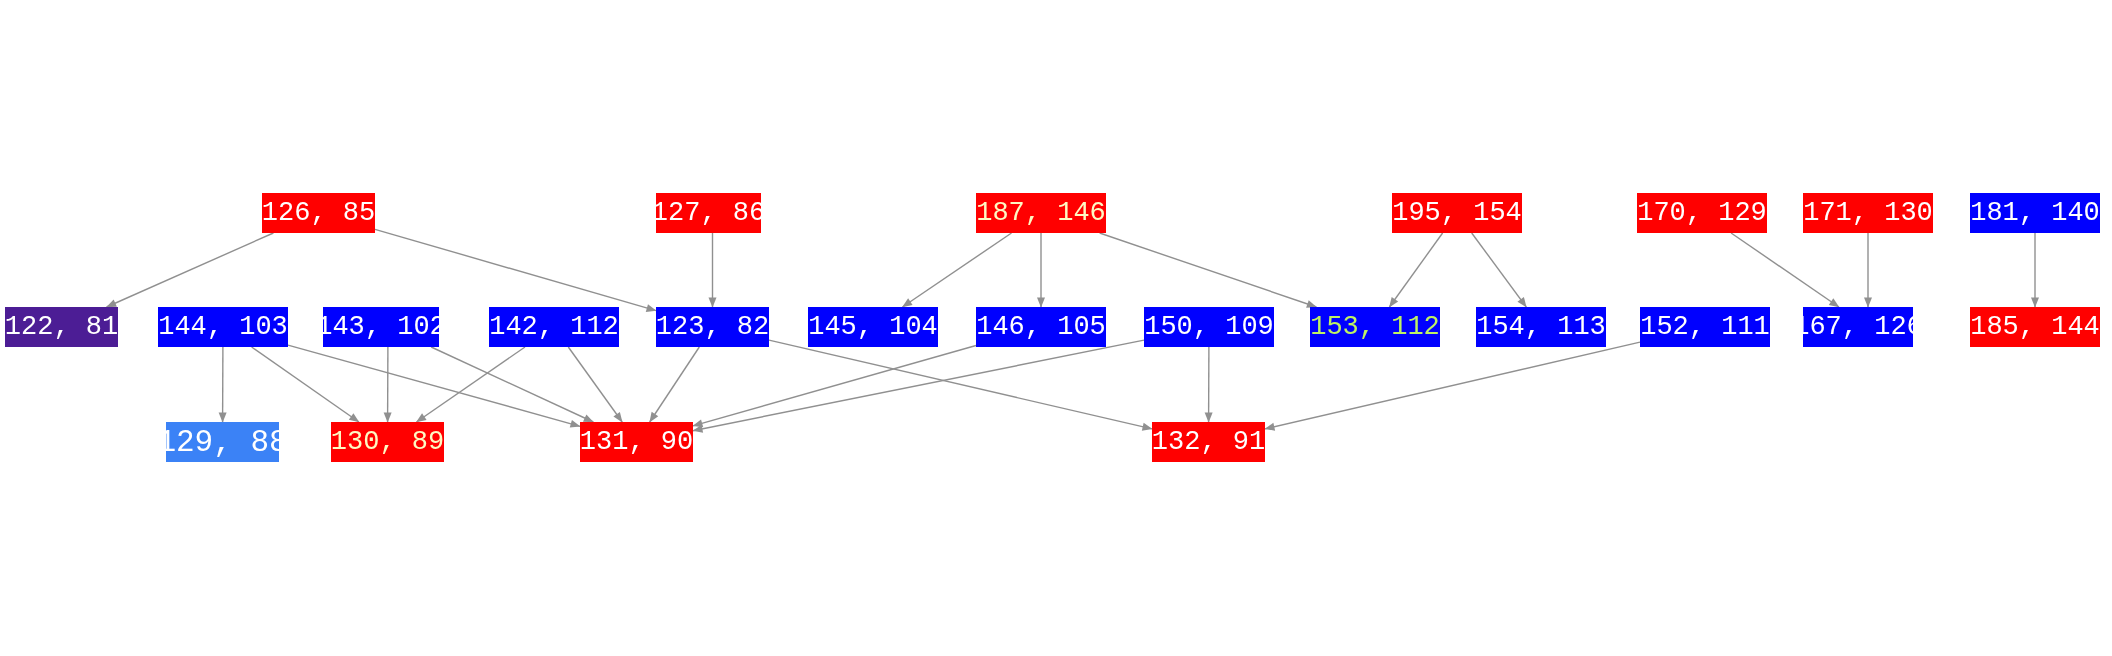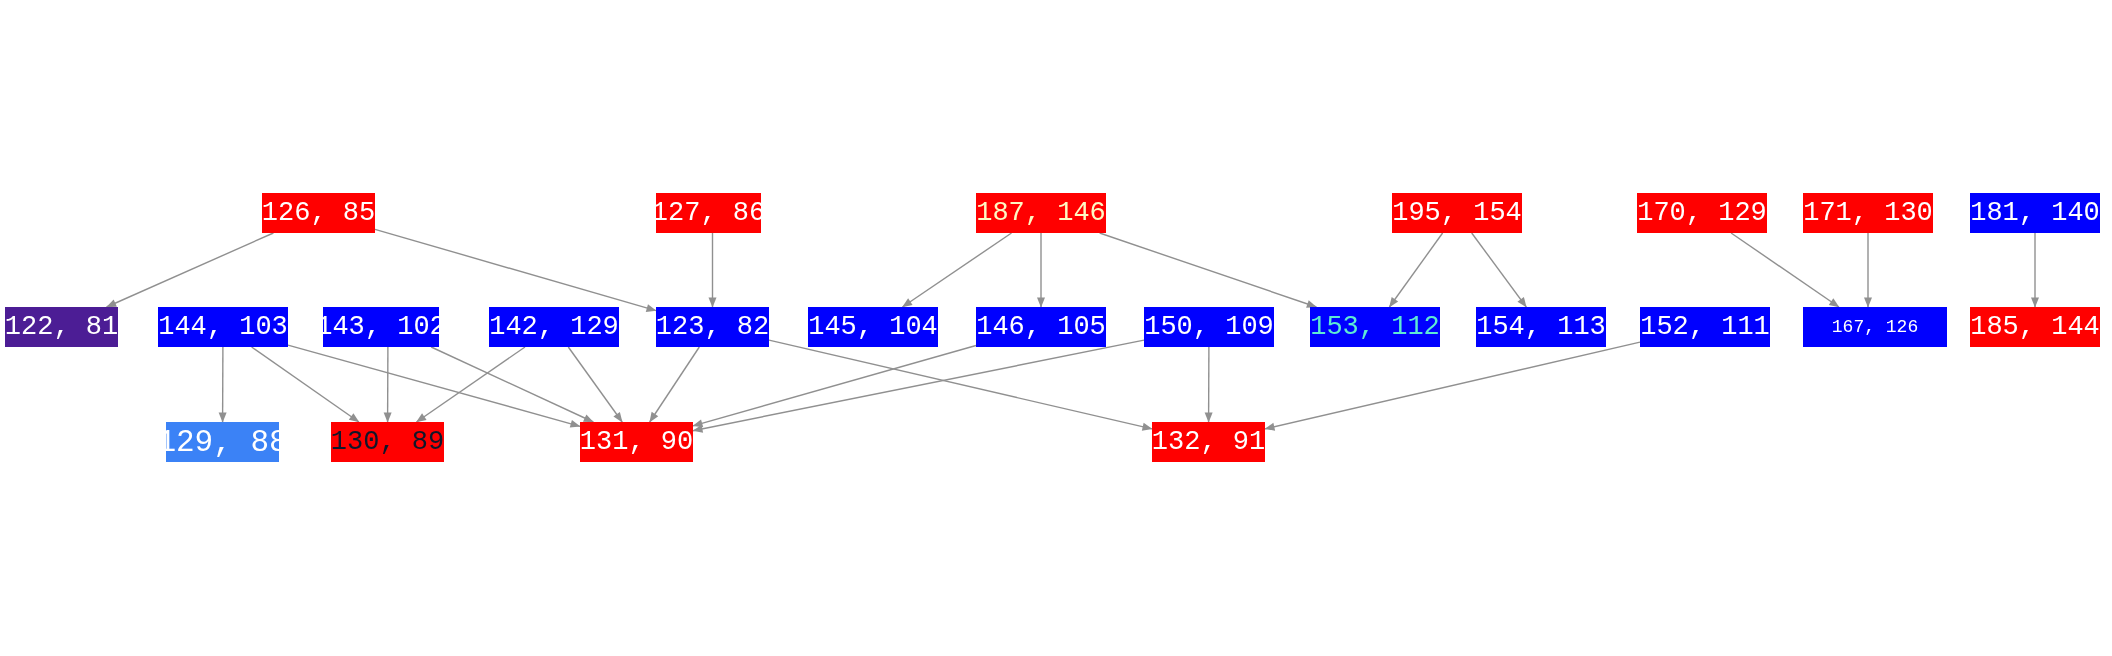--- a/index.html
+++ b/index.html
@@ -72,28 +72,28 @@
       <div class="node" style="left: 262px; top: 193px; width: 113px; height: 40px; background: rgb(255, 0, 0); color: rgb(255, 255, 255); font-size: 27px;">126, 85</div>
       <div class="node" style="left: 656px; top: 193px; width: 105px; height: 40px; background: rgb(255, 0, 0); color: rgb(255, 255, 255); font-size: 27px;">127, 86</div>
       <div class="node" style="left: 976px; top: 193px; width: 130px; height: 40px; background: rgb(255, 0, 0); color: #fef9c3; font-size: 27px;">187, 146</div>
       <div class="node" style="left: 1392px; top: 193px; width: 130px; height: 40px; background: rgb(255, 0, 0); color: rgb(255, 255, 255); font-size: 27px;">195, 154</div>
       <div class="node" style="left: 1637px; top: 193px; width: 130px; height: 40px; background: rgb(255, 0, 0); color: rgb(255, 255, 255); font-size: 27px;">170, 129</div>
       <div class="node" style="left: 1803px; top: 193px; width: 130px; height: 40px; background: rgb(255, 0, 0); color: rgb(255, 255, 255); font-size: 27px;">171, 130</div>
       <div class="node" style="left: 1970px; top: 193px; width: 130px; height: 40px; background: rgb(0, 0, 255); color: rgb(255, 255, 255); font-size: 27px;">181, 140</div>
       <div class="node" style="left: 5px; top: 307px; width: 113px; height: 40px; background: #4c1d95; color: rgb(255, 255, 255); font-size: 27px;">122, 81</div>
       <div class="node" style="left: 158px; top: 307px; width: 130px; height: 40px; background: rgb(0, 0, 255); color: rgb(255, 255, 255); font-size: 27px;">144, 103</div>
       <div class="node" style="left: 323px; top: 307px; width: 116px; height: 40px; background: rgb(0, 0, 255); color: rgb(255, 255, 255); font-size: 27px;">143, 102</div>
-      <div class="node" style="left: 489px; top: 307px; width: 130px; height: 40px; background: rgb(0, 0, 255); color: rgb(255, 255, 255); font-size: 27px;">142, 129</div>
+      <div class="node" style="left: 489px; top: 307px; width: 130px; height: 40px; background: rgb(0, 0, 255); color: rgb(255, 255, 255); font-size: 27px;">142, 112</div>
       <div class="node" style="left: 656px; top: 307px; width: 113px; height: 40px; background: rgb(0, 0, 255); color: rgb(255, 255, 255); font-size: 27px;">123, 82</div>
       <div class="node" style="left: 808px; top: 307px; width: 130px; height: 40px; background: rgb(0, 0, 255); color: rgb(255, 255, 255); font-size: 27px;">145, 104</div>
       <div class="node" style="left: 976px; top: 307px; width: 130px; height: 40px; background: rgb(0, 0, 255); color: rgb(255, 255, 255); font-size: 27px;">146, 105</div>
       <div class="node" style="left: 1144px; top: 307px; width: 130px; height: 40px; background: rgb(0, 0, 255); color: rgb(255, 255, 255); font-size: 27px;">150, 109</div>
-      <div class="node" style="left: 1310px; top: 307px; width: 130px; height: 40px; background: rgb(0, 0, 255); color: #5eead4; font-size: 27px;">153, 112</div>
+      <div class="node" style="left: 1310px; top: 307px; width: 130px; height: 40px; background: rgb(0, 0, 255); color: #bef264; font-size: 27px;">153, 112</div>
       <div class="node" style="left: 1476px; top: 307px; width: 130px; height: 40px; background: rgb(0, 0, 255); color: rgb(255, 255, 255); font-size: 27px;">154, 113</div>
       <div class="node" style="left: 1640px; top: 307px; width: 130px; height: 40px; background: rgb(0, 0, 255); color: rgb(255, 255, 255); font-size: 27px;">152, 111</div>
-      <div class="node" style="left: 1803px; top: 307px; width: 144px; height: 40px; background: rgb(0, 0, 255); color: rgb(255, 255, 255); font-size: 18px;">167, 126</div>
+      <div class="node" style="left: 1803px; top: 307px; width: 110px; height: 40px; background: rgb(0, 0, 255); color: rgb(255, 255, 255); font-size: 27px;">167, 126</div>
       <div class="node" style="left: 1970px; top: 307px; width: 130px; height: 40px; background: rgb(255, 0, 0); color: rgb(255, 255, 255); font-size: 27px;">185, 144</div>
       <div class="node" style="left: 166px; top: 422px; width: 113px; height: 40px; background: #3b82f6; color: rgb(255, 255, 255); font-size: 31px;">129, 88</div>
-      <div class="node" style="left: 331px; top: 422px; width: 113px; height: 40px; background: rgb(255, 0, 0); color: #0f172a; font-size: 27px;">130, 89</div>
+      <div class="node" style="left: 331px; top: 422px; width: 113px; height: 40px; background: rgb(255, 0, 0); color: #fef9c3; font-size: 27px;">130, 89</div>
       <div class="node" style="left: 580px; top: 422px; width: 113px; height: 40px; background: rgb(255, 0, 0); color: rgb(255, 255, 255); font-size: 27px;">131, 90</div>
       <div class="node" style="left: 1152px; top: 422px; width: 113px; height: 40px; background: rgb(255, 0, 0); color: rgb(255, 255, 255); font-size: 27px;">132, 91</div>
     </div>
 </div>
 
 </body></html>

